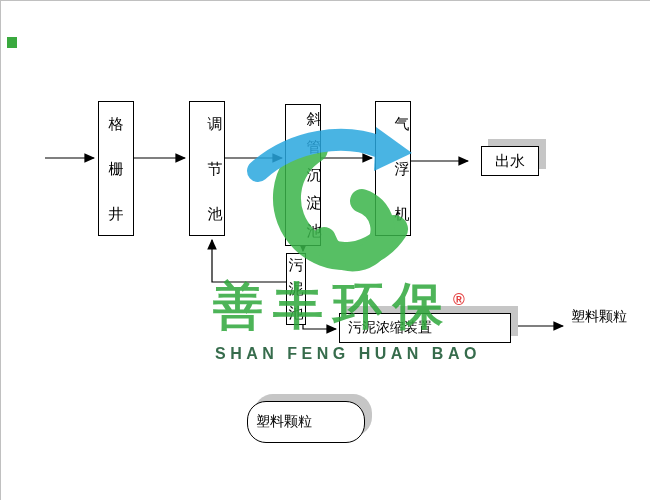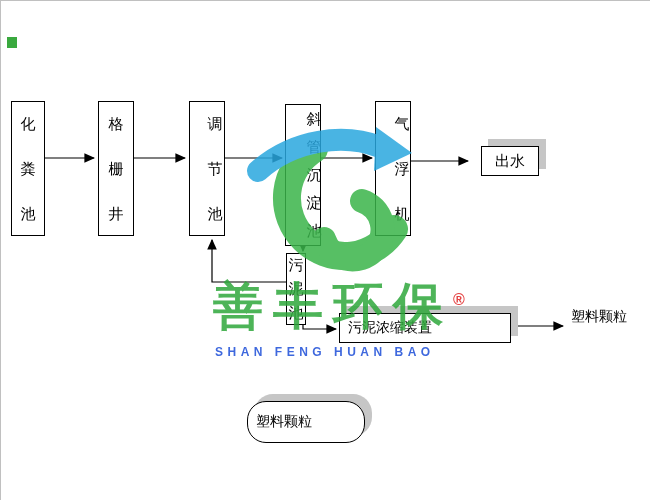--- a/index.html
+++ b/index.html
@@ -51,22 +51,22 @@
   
   .watermark { position:absolute; left:0; top:0; width:650px; height:500px;
                z-index:5; opacity:.85; pointer-events:none; }
   .wm-logo { position:absolute; left:243px; top:108px; }
   .wm-cn {
     position:absolute; left:212px; top:280px; font-size:50px; font-weight:700;
     letter-spacing:10px; color:#2fa83c; white-space:nowrap; line-height:1;
   }
   .wm-reg { font-size:16px; color:#e02020; vertical-align:super; letter-spacing:0; }
   .wm-en {
-    position:absolute; left:214px; top:344px; font-size:12px; font-weight:700;
-    letter-spacing:4.5px; color:#1d4ed8; white-space:nowrap;
+    position:absolute; left:214px; top:344px; font-size:16px; font-weight:700;
+    letter-spacing:4.5px; color:#14532d; white-space:nowrap;
   }
 </style>
 </head>
 <body>
 
 <div class="page">
 
   <div class="green-marker"></div>
 
   <svg class="connectors" width="650" height="500">
@@ -79,23 +79,20 @@
     <polyline points="133,157 184,157" fill="none" stroke="#000" stroke-width="1.2" marker-end="url(#ah)"></polyline>
     <polyline points="224,157 281,157" fill="none" stroke="#000" stroke-width="1.2" marker-end="url(#ah)"></polyline>
     <polyline points="320,157 371,157" fill="none" stroke="#000" stroke-width="1.2" marker-end="url(#ah)"></polyline>
     <polyline points="410,160 467,160" fill="none" stroke="#000" stroke-width="1.2" marker-end="url(#ah)"></polyline>
     <polyline points="302,245 302,250" fill="none" stroke="#000" stroke-width="1.2" marker-end="url(#ah)"></polyline>
     <polyline points="285,281 211,281 211,239" fill="none" stroke="#000" stroke-width="1.2" marker-end="url(#ah)"></polyline>
     <polyline points="302,324 302,328 335,328" fill="none" stroke="#000" stroke-width="1.2" marker-end="url(#ah)"></polyline>
     <polyline points="510,325 562,325" fill="none" stroke="#000" stroke-width="1.2" marker-end="url(#ah)"></polyline>
   </svg>
 
-  <div class="tank box-septic">
-    <div class="vtext lh-tall">化粪池</div>
-  </div>
   <div class="tank box-grid">
     <div class="vtext lh-tall">格栅井</div>
   </div>
   <div class="tank box-regulating">
     <div class="vtext lh-tall">调节池</div>
   </div>
   <div class="tank box-sedimentation">
     <div class="vtext lh-five">斜管沉淀池</div>
   </div>
   <div class="tank box-flotation">

